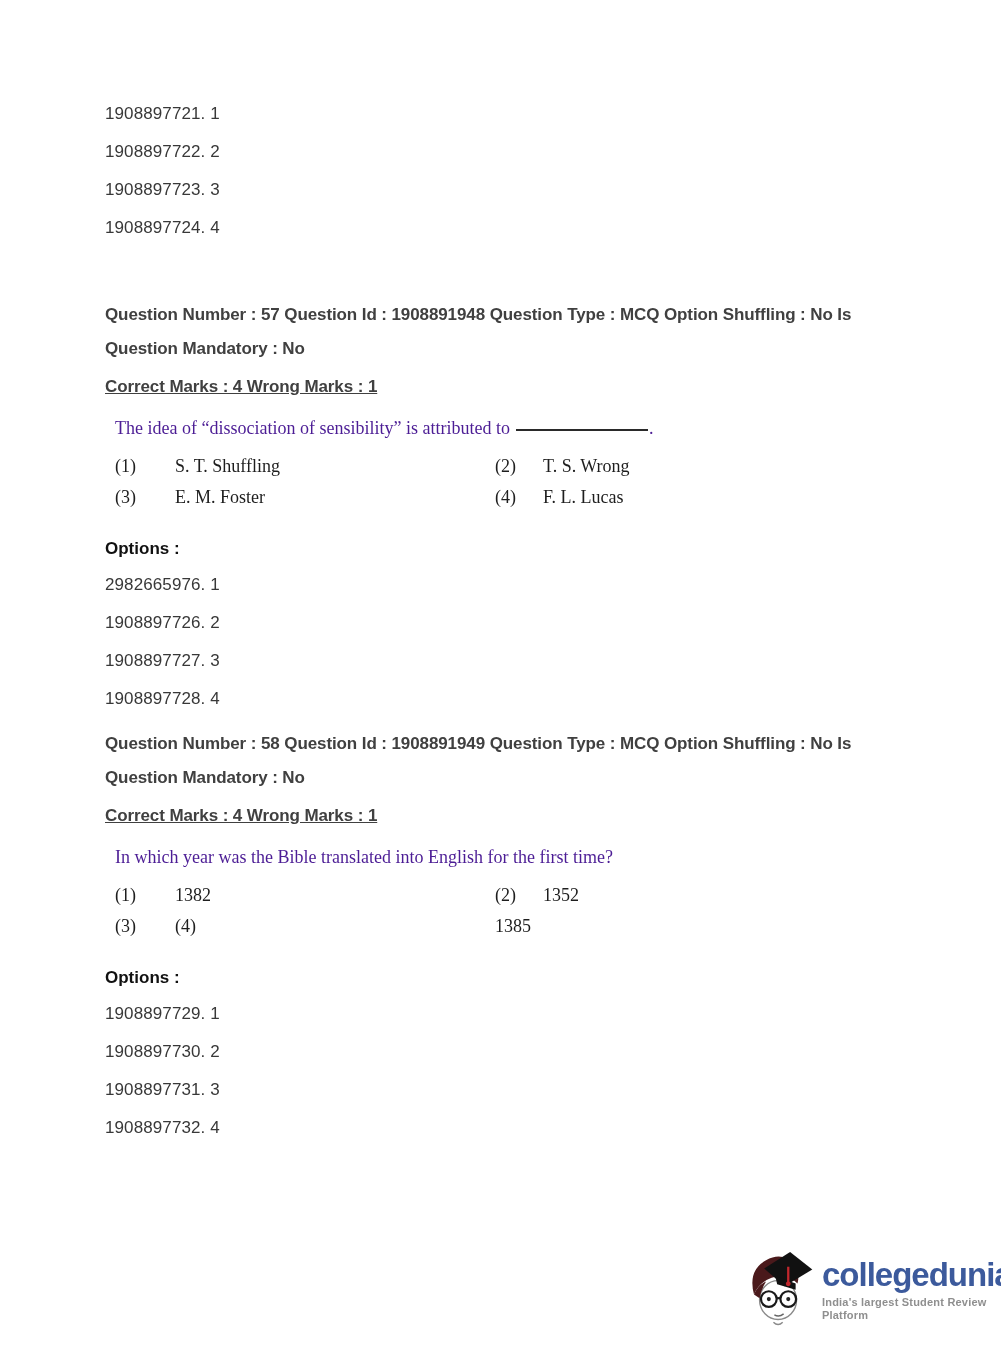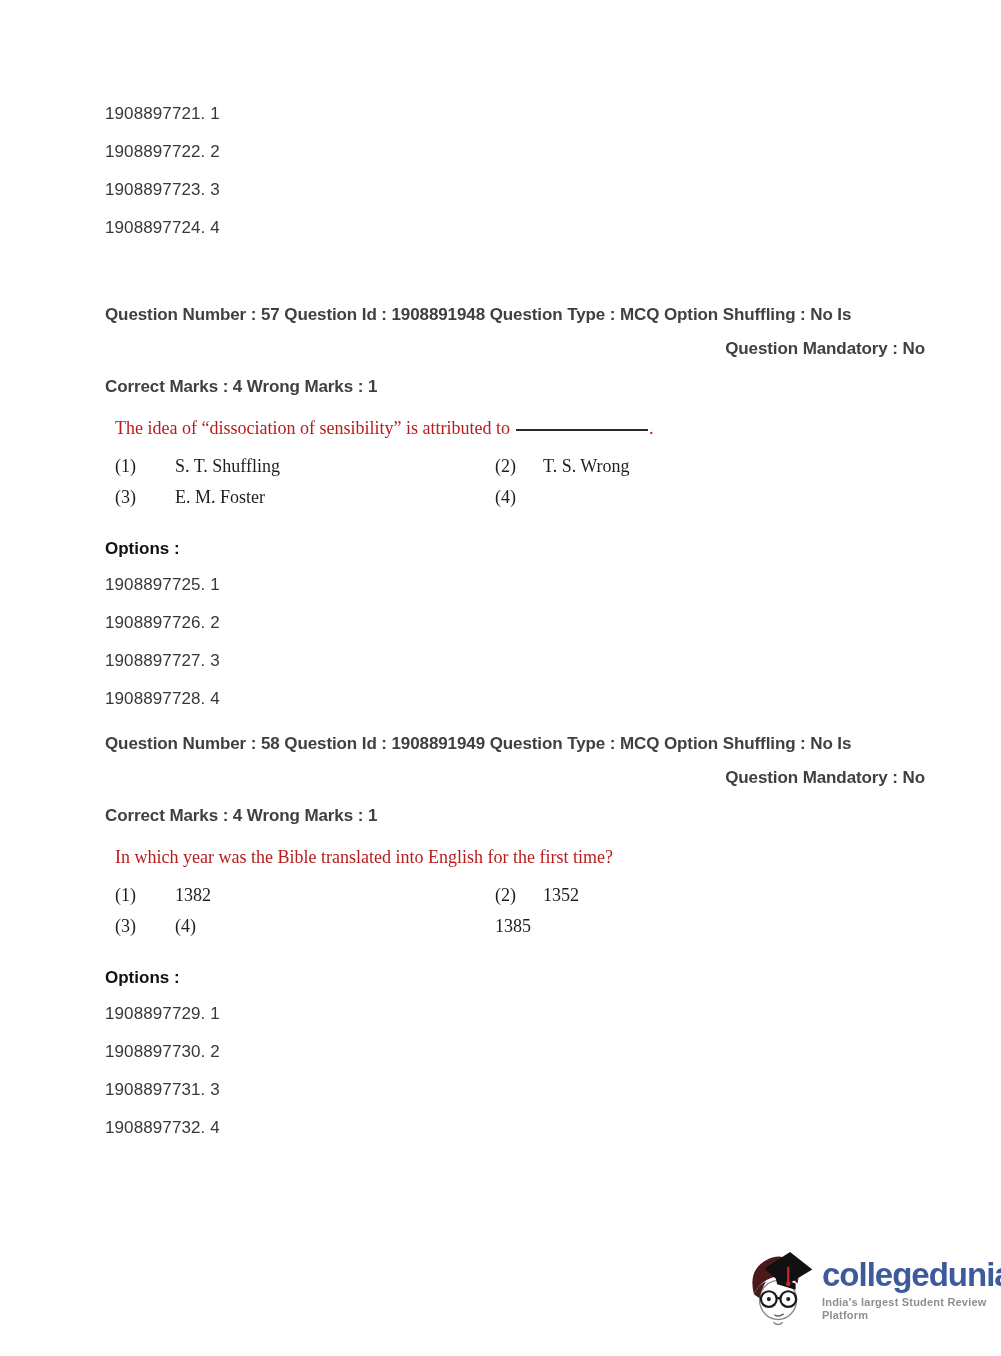--- a/index.html
+++ b/index.html
@@ -18,28 +18,28 @@
   
   .qsection{position:absolute;left:105px;width:820px;}
   #q57{top:303px;}
   #q58{top:732px;}
   .qheader{
     margin:0 0 10px 0;
     font:bold 17px/24px "Liberation Sans",sans-serif;
     color:#404040;
     letter-spacing:-.1px;
   }
-  .qheader2{margin-bottom:14px;text-align:right;}
-  .qmarks{margin-bottom:16px;}
+  .qheader2{margin-bottom:14px;}
+  .qmarks{margin-bottom:16px;text-decoration:underline;}
 
   .qbody{
     margin:0 0 12px 0;
     padding-left:10px;
     font:18px/26px "Liberation Serif",serif;
-    color:#b91c1c;
+    color:#4c1d95;
   }
   .blank-line{
     display:inline-block;
     width:132px;
     border-bottom:2px solid #2a2a2a;
     margin:0 1px 3px 6px;
   }
 
   .choices{
     display:grid;
@@ -100,25 +100,26 @@
     <p class="qbody"><span>The idea of “dissociation of sensibility” is attributed to</span><span class="blank-line"></span><span>.</span></p>
 
     <div class="choices">
       <span class="choice-label">(1)</span>
       <span class="choice-text">S. T. Shuffling</span>
       <span class="choice-label">(2)</span>
       <span class="choice-text">T. S. Wrong</span>
       <span class="choice-label">(3)</span>
       <span class="choice-text">E. M. Foster</span>
       <span class="choice-label">(4)</span>
+      <span class="choice-text">F. L. Lucas</span>
     </div>
 
     <p class="options-label">Options :</p>
     <div class="option-ids">
-      <p>1908897725. 1</p>
+      <p>2982665976. 1</p>
       <p>1908897726. 2</p>
       <p>1908897727. 3</p>
       <p>1908897728. 4</p>
     </div>
   </section>
 
   <section class="qsection" id="q58">
     <p class="qheader">Question Number : 58 Question Id : 1908891949 Question Type : MCQ Option Shuffling : No Is</p>
     <p class="qheader qheader2">Question Mandatory : No</p>
     <p class="qheader qmarks">Correct Marks : 4 Wrong Marks : 1</p>

